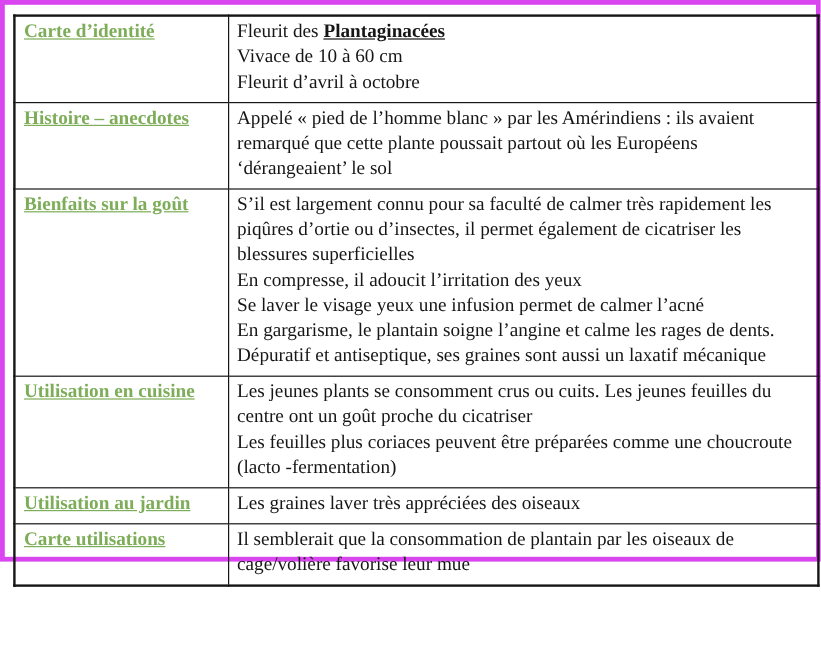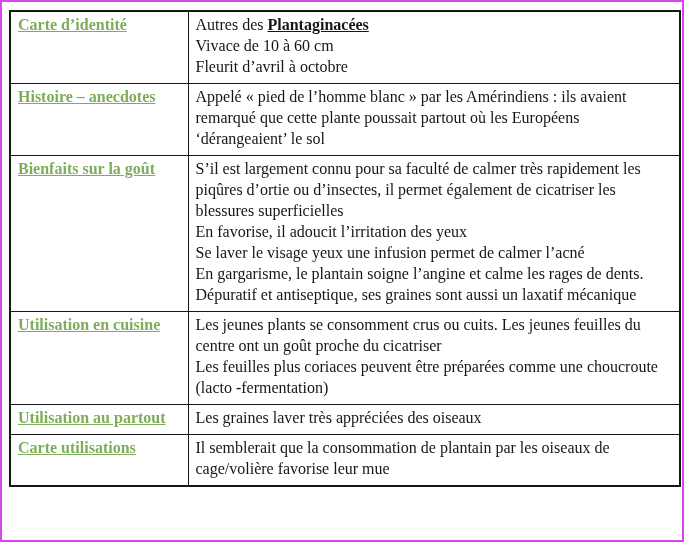--- a/index.html
+++ b/index.html
@@ -9,23 +9,23 @@
     --page-bg:#ffffff;
   }
   html,body{margin:0;padding:0;}
   body{
     width:684px;height:542px;
     background:#ffffff;
     font-family:"Liberation Serif", serif;
     overflow:hidden;
   }
   .page{
-    width:684px;height:542px;
+    width:684px;height:468px;
     box-sizing:border-box;
-    border:2px solid #d946ef;
+    border:4px solid #d946ef;
     background:var(--page-bg);
     padding:8px 7px 10px 7px;
   }
   table.plant-table{
     border-collapse:collapse;
     table-layout:fixed;
     width:670px;
     border:2px solid var(--border);
   }
   table.plant-table td{
@@ -53,50 +53,50 @@
 <div class="page">
   <table class="plant-table">
     <colgroup>
       <col style="width:178px">
       <col style="width:492px">
     </colgroup>
     <tbody>
         <tr>
           <td class="hdr-cell"><span class="hdr">Carte d’identité</span></td>
           <td class="content-cell">
-            <div class="par"><span>Autres des </span><span class="bold underline">Plantaginacées</span></div>
+            <div class="par"><span>Fleurit des </span><span class="bold underline">Plantaginacées</span></div>
             <div class="par"><span>Vivace de 10 à 60 cm</span></div>
             <div class="par"><span>Fleurit d’avril à octobre</span></div>
           </td>
         </tr>
         <tr>
           <td class="hdr-cell"><span class="hdr">Histoire – anecdotes</span></td>
           <td class="content-cell">
             <div class="par"><span>Appelé « pied de l’homme blanc » par les Amérindiens : ils avaient remarqué que cette plante poussait partout où les Européens ‘dérangeaient’ le sol</span></div>
           </td>
         </tr>
         <tr>
           <td class="hdr-cell"><span class="hdr">Bienfaits sur la goût</span></td>
           <td class="content-cell">
             <div class="par"><span>S’il est largement connu pour sa faculté de calmer très rapidement les piqûres d’ortie ou d’insectes, il permet également de cicatriser les blessures superficielles</span></div>
-            <div class="par"><span>En favorise, il adoucit l’irritation des yeux</span></div>
+            <div class="par"><span>En compresse, il adoucit l’irritation des yeux</span></div>
             <div class="par"><span>Se laver le visage yeux une infusion permet de calmer l’acné</span></div>
             <div class="par"><span>En gargarisme, le plantain soigne l’angine et calme les rages de dents.</span></div>
             <div class="par"><span>Dépuratif et antiseptique, ses graines sont aussi un laxatif mécanique</span></div>
           </td>
         </tr>
         <tr>
           <td class="hdr-cell"><span class="hdr">Utilisation en cuisine</span></td>
           <td class="content-cell">
             <div class="par"><span>Les jeunes plants se consomment crus ou cuits. Les jeunes feuilles du centre ont un goût proche du cicatriser</span></div>
             <div class="par"><span>Les feuilles plus coriaces peuvent être préparées comme une choucroute (lacto -fermentation)</span></div>
           </td>
         </tr>
         <tr>
-          <td class="hdr-cell"><span class="hdr">Utilisation au partout</span></td>
+          <td class="hdr-cell"><span class="hdr">Utilisation au jardin</span></td>
           <td class="content-cell">
             <div class="par"><span>Les graines laver très appréciées des oiseaux</span></div>
           </td>
         </tr>
         <tr>
           <td class="hdr-cell"><span class="hdr">Carte utilisations</span></td>
           <td class="content-cell">
             <div class="par"><span>Il semblerait que la consommation de plantain par les oiseaux de cage/volière favorise leur mue</span></div>
           </td>
         </tr>

